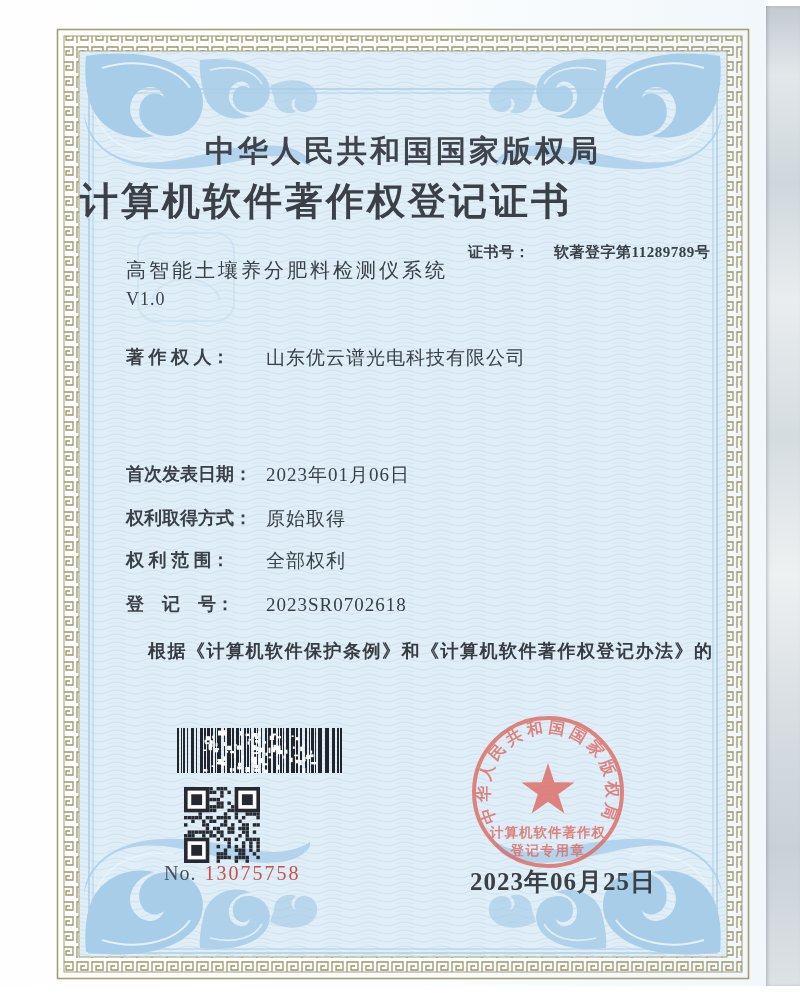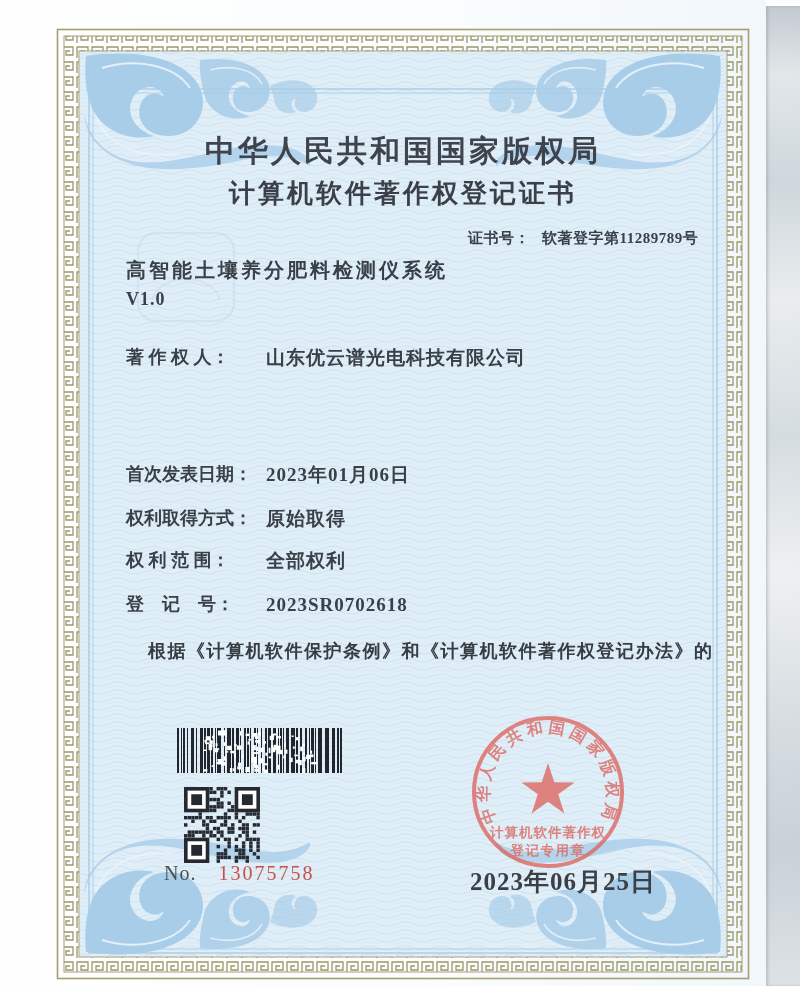--- a/index.html
+++ b/index.html
@@ -17,39 +17,39 @@
   .scan-strip{
     position:absolute;left:766px;top:6px;width:34px;height:980px;
     background:linear-gradient(180deg,#c3cad0 0%,#e2e7ea 7%,#cfd7dc 18%,#e9edef 30%,#d5dce0 44%,#eef1f2 58%,#d8dee2 72%,#c9d1d7 86%,#dde2e5 100%);
     box-shadow:inset 2px 0 3px rgba(120,130,140,.35);
   }
   .authority{
     position:absolute;left:80px;top:131px;width:646px;text-align:center;
     font-size:30px;font-weight:bold;letter-spacing:3px;color:#3f444c;white-space:nowrap;
   }
   .cert-title{
-    position:absolute;left:80px;top:176px;width:646px;text-align:center;
-    font-size:26px;font-weight:bold;letter-spacing:3px;color:#3b4048;white-space:nowrap;
+    position:absolute;left:80px;top:176px;width:646px;
+    font-size:38px;font-weight:bold;letter-spacing:3px;color:#3b4048;white-space:nowrap;
   }
   .certno{
-    position:absolute;left:468px;top:229px;display:flex;gap:12px;
+    position:absolute;left:468px;top:243px;display:flex;gap:24px;
     font-size:15px;font-weight:bold;letter-spacing:.5px;white-space:nowrap;
   }
   .row{position:absolute;left:126px;display:flex;line-height:1.2;white-space:nowrap;}
   .row .lbl{display:inline-block;width:140px;font-size:18px;font-weight:bold;flex:none;}
-  .row .val{font-size:19px;font-weight:bold;letter-spacing:1px;}
+  .row .val{font-size:19px;font-weight:normal;letter-spacing:1px;}
   .val-wide{font-size:20px;letter-spacing:3px;}
   .val-sub{font-size:18px;letter-spacing:1px;margin-top:7px;}
   .r1{top:258px}.r2{top:347px}.r3{top:423px}.r4{top:464px}.r5{top:508px}.r6{top:550px}.r7{top:594px}
   .statement{position:absolute;font-size:18px;font-weight:bold;letter-spacing:1.5px;white-space:nowrap;color:#373c43;text-align:center;}
   .s1{left:148px;top:639px}
   .s2{left:122px;top:683px}
   .barcode{position:absolute;left:177px;top:728px;}
   .qr{position:absolute;left:184px;top:787px;}
-  .serial{position:absolute;left:164px;top:862px;font-size:20px;letter-spacing:1px;display:flex;gap:22px;color:#4a4f55;white-space:nowrap;}
+  .serial{position:absolute;left:164px;top:862px;font-size:20px;letter-spacing:1px;display:flex;gap:8px;color:#4a4f55;white-space:nowrap;}
   .serial .num{letter-spacing:2px;font-weight:normal;}
   .stamp{position:absolute;left:463px;top:707px;}
   .issue-date{position:absolute;left:470px;top:865px;font-size:25px;font-weight:bold;letter-spacing:1px;color:#3b4046;white-space:nowrap;}
 </style>
 </head>
 <body>
 
 <div class="paper">
 
   <svg class="frame" width="766" height="986" viewBox="0 0 766 986">

